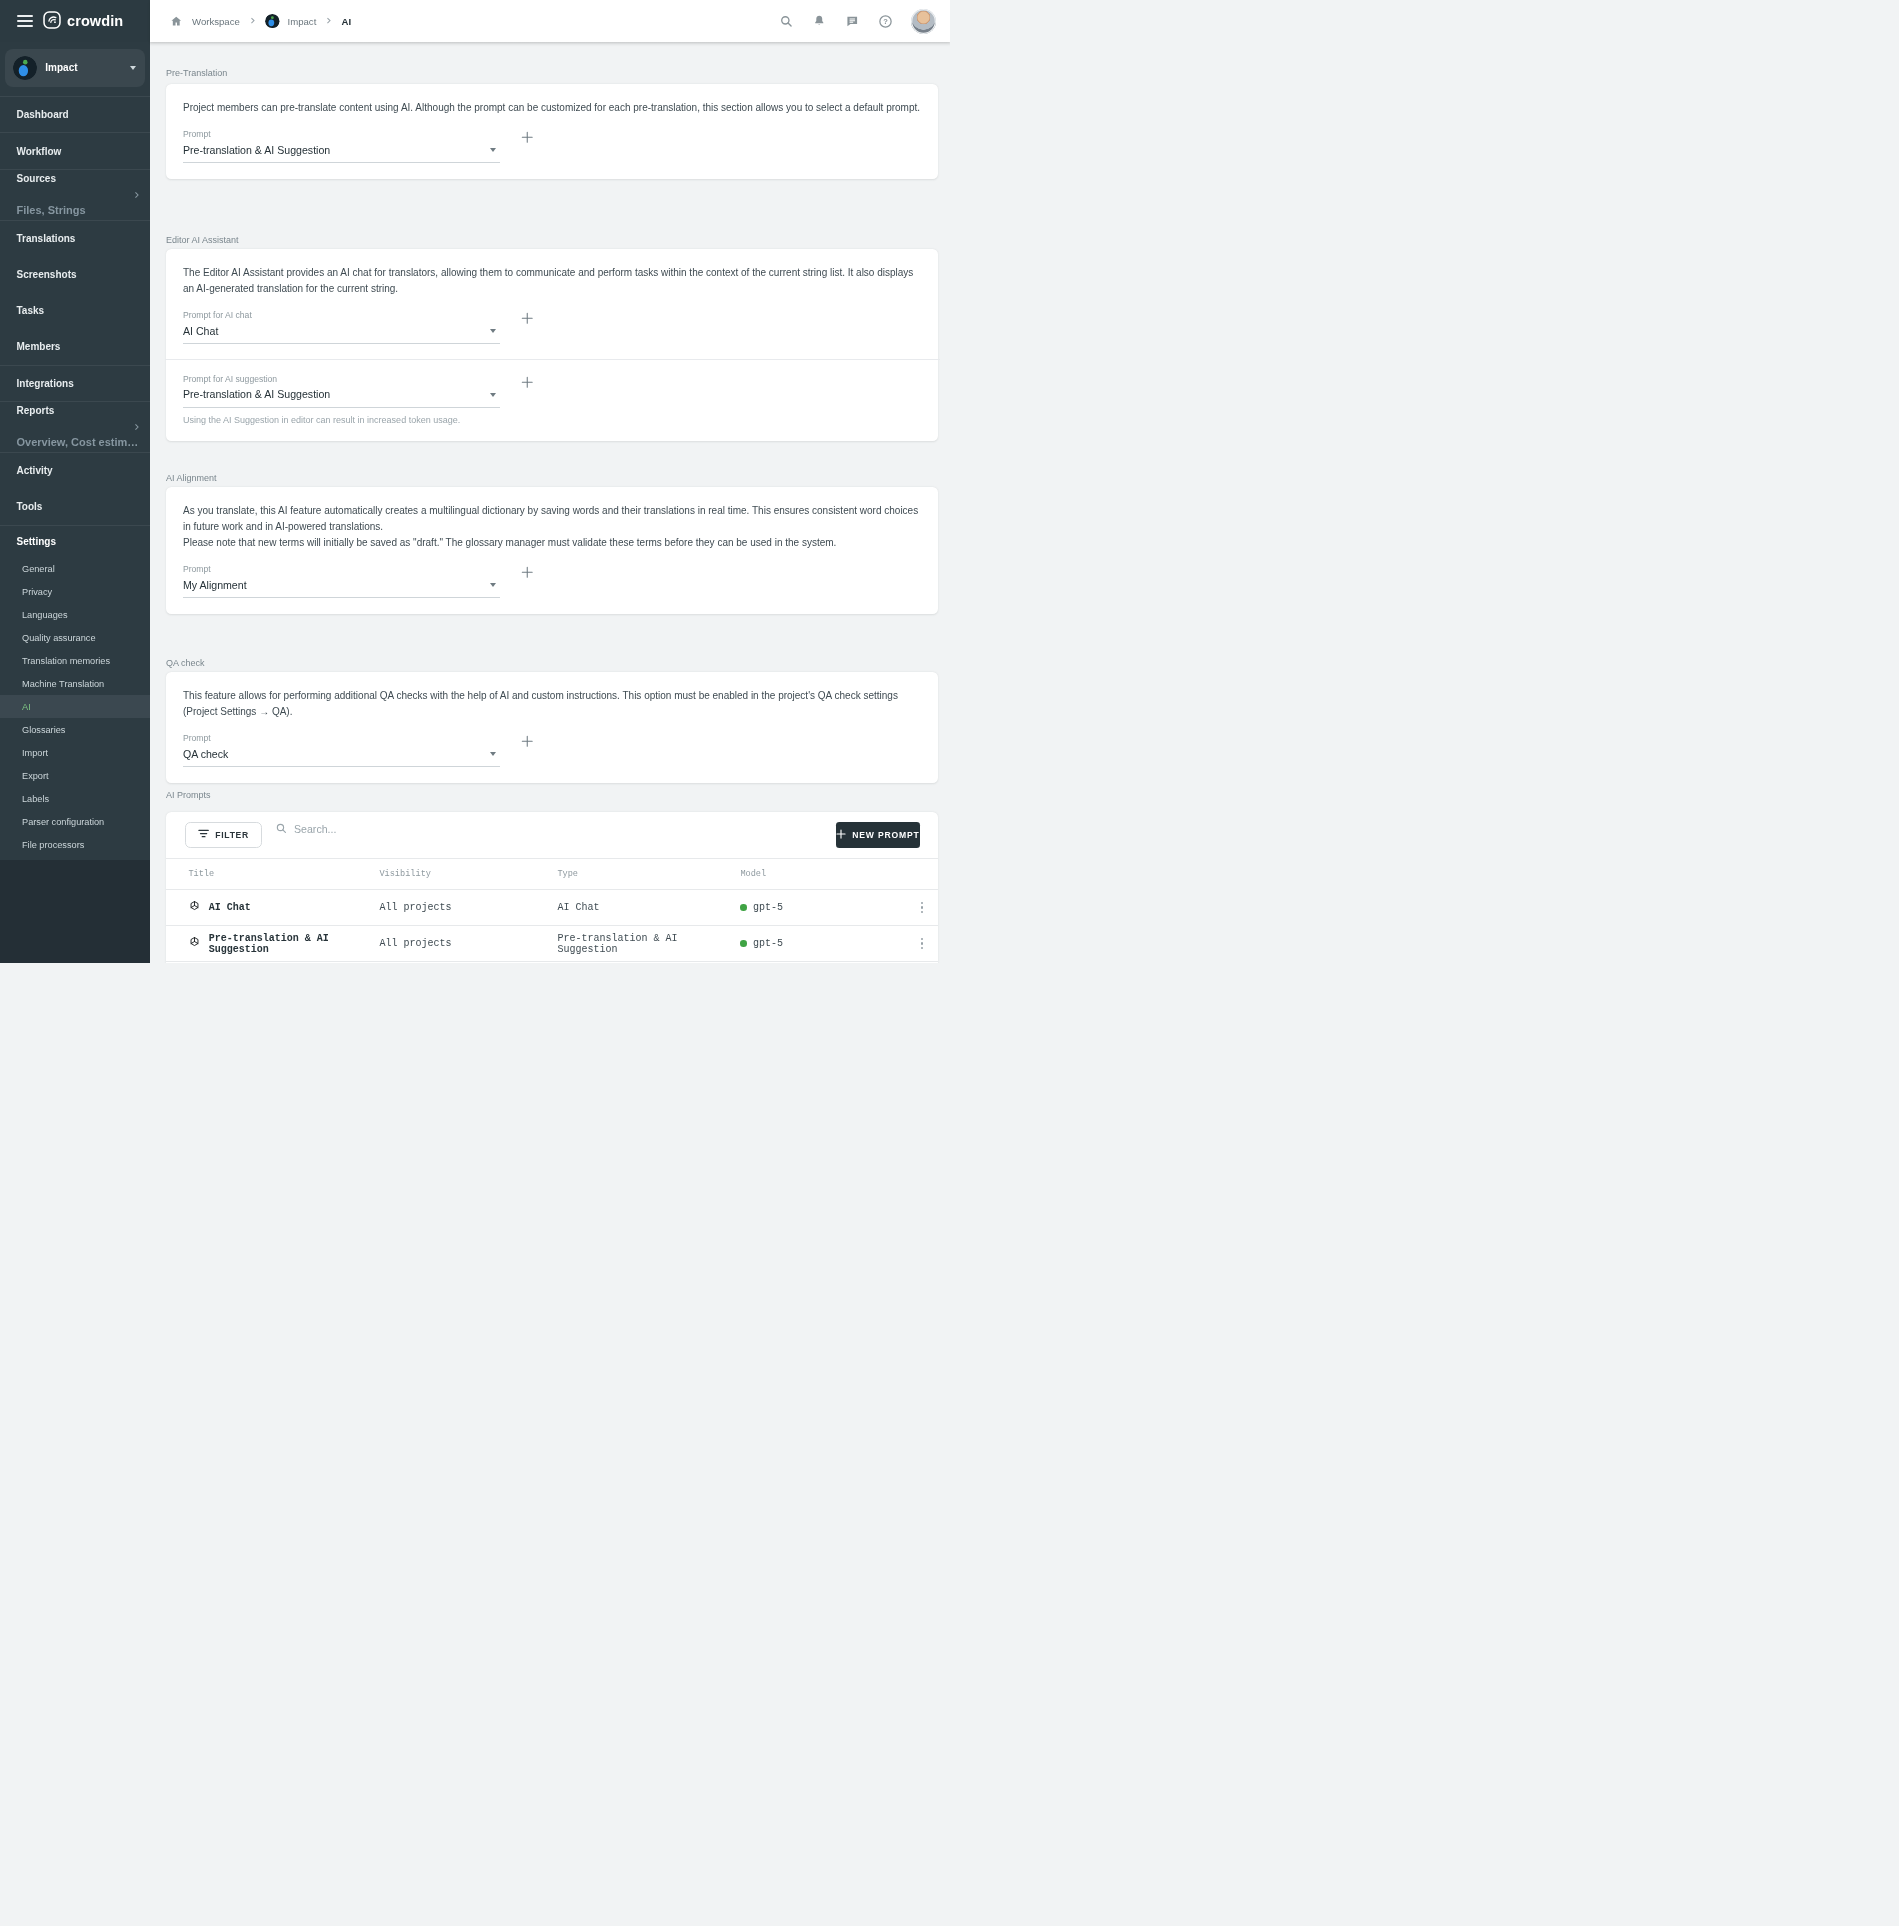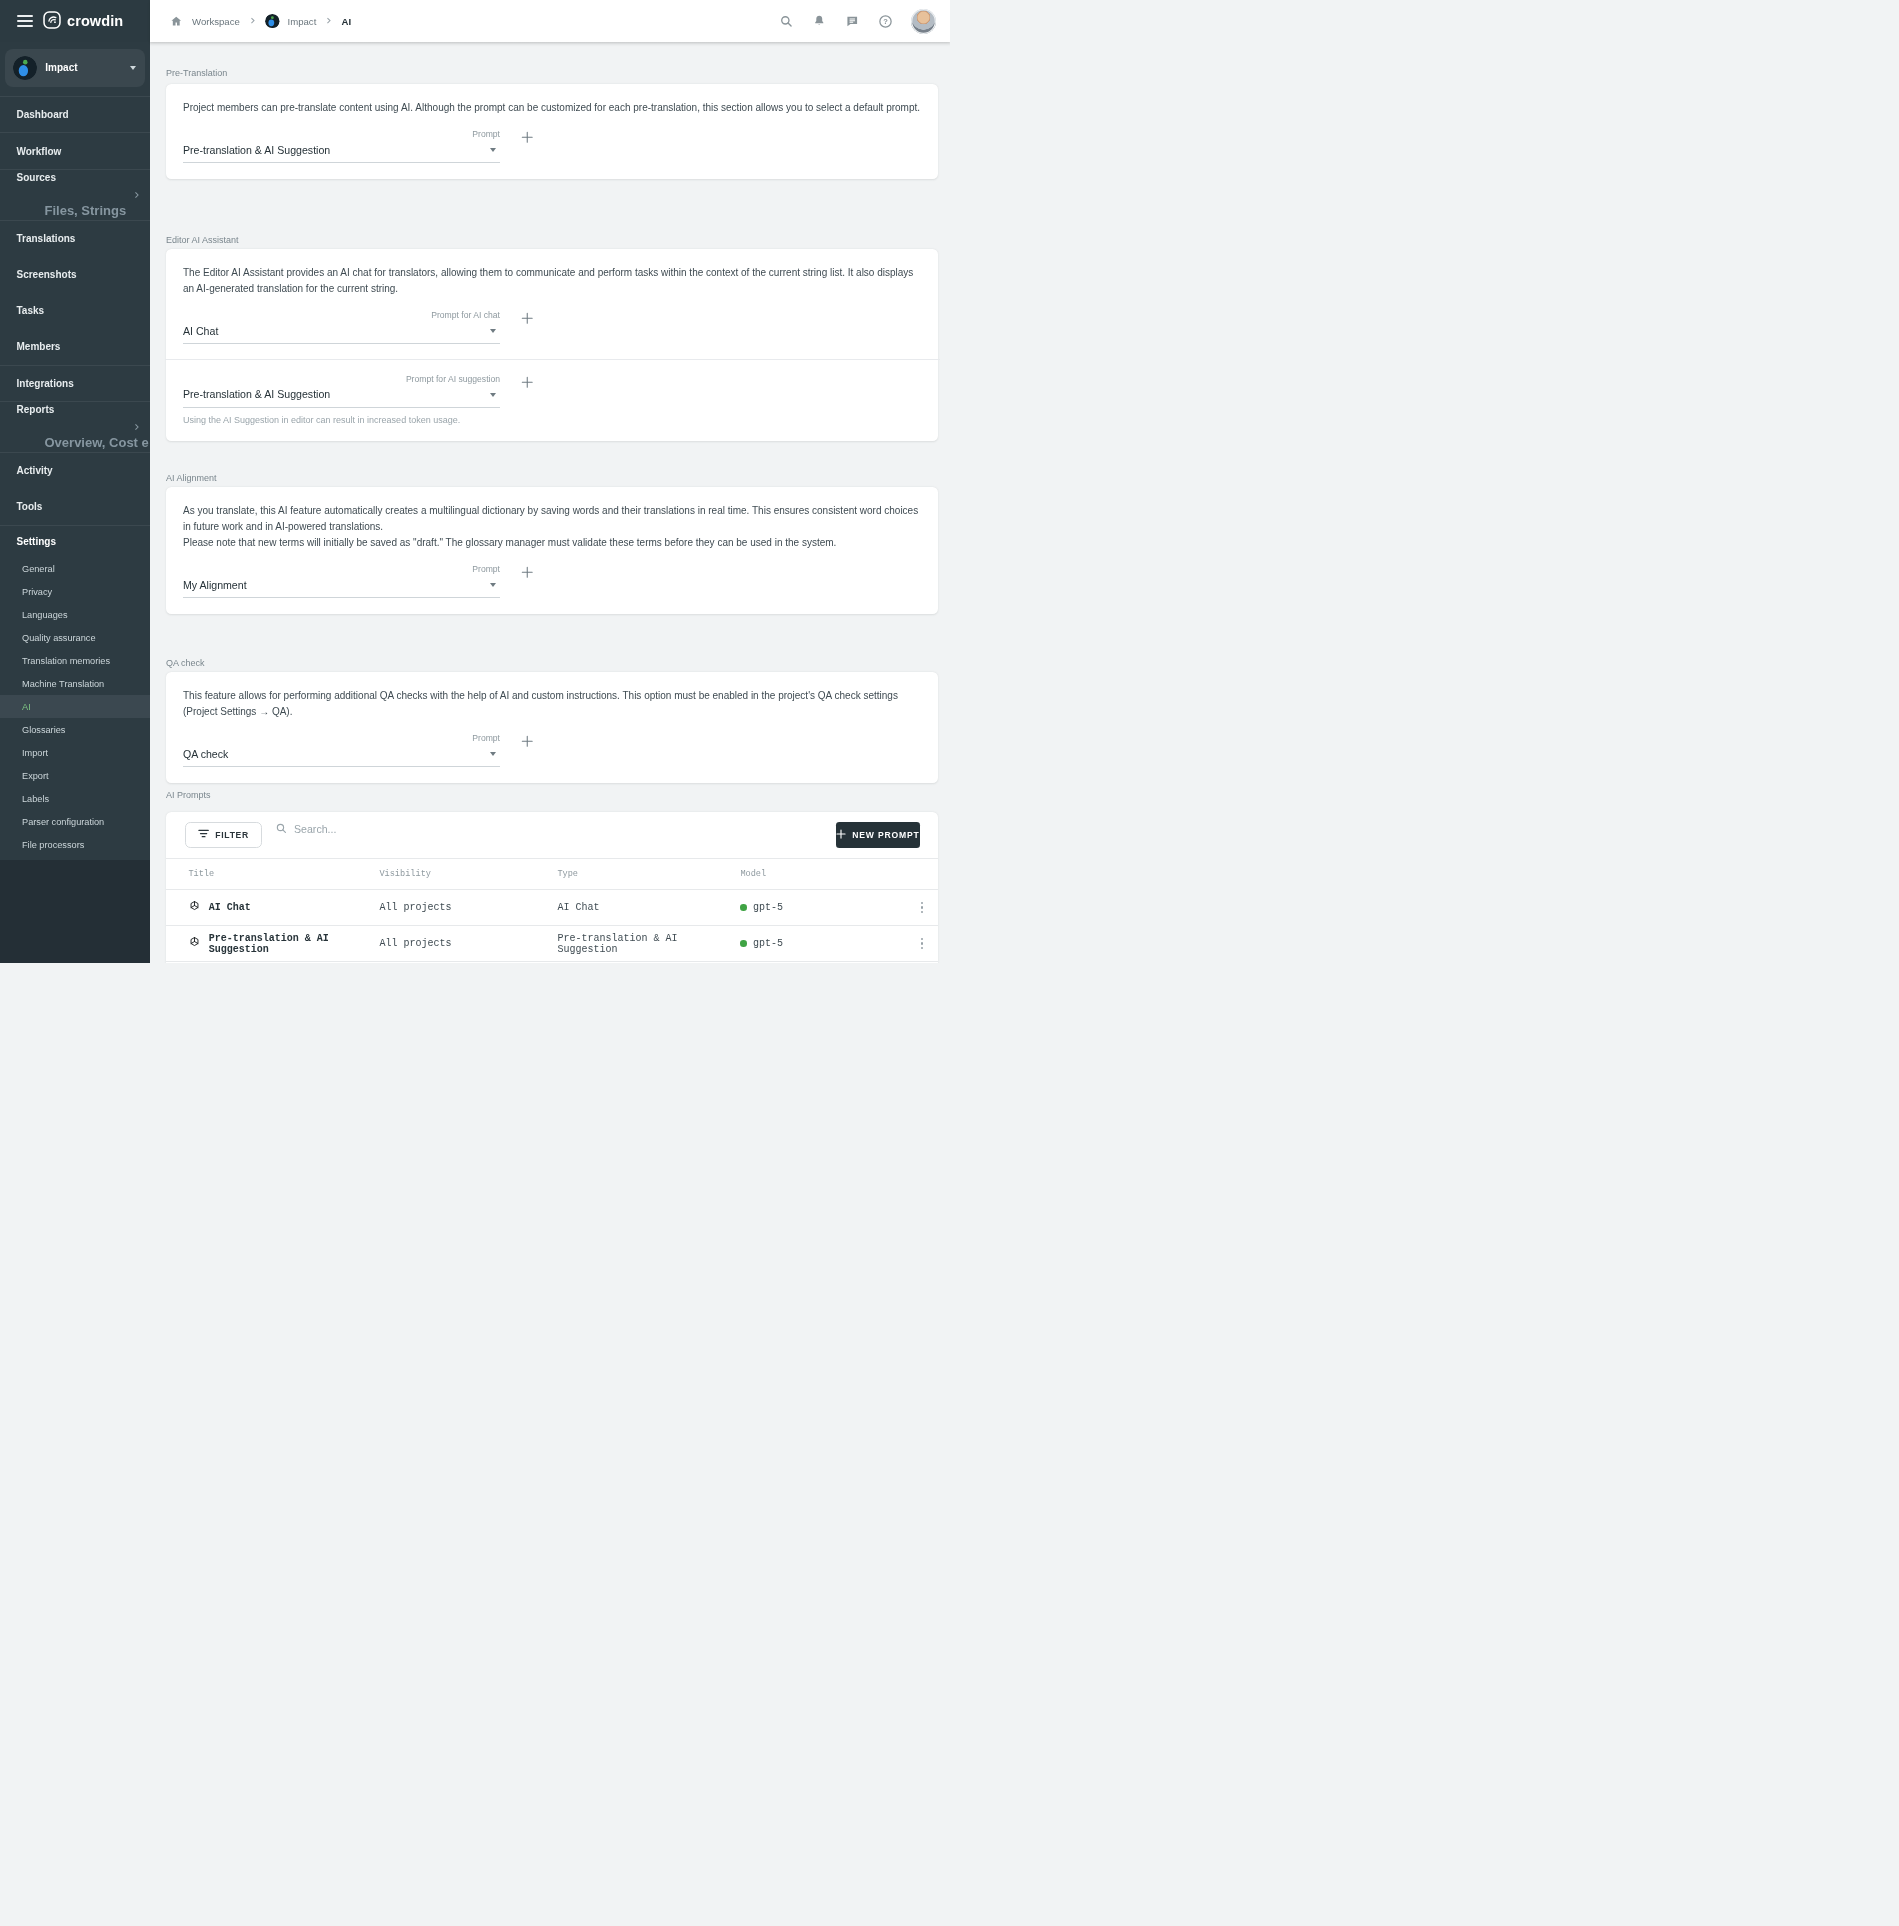--- a/index.html
+++ b/index.html
@@ -28,34 +28,34 @@
 
   
   .sidebar { position:absolute; top:42px; left:0; width:150px; bottom:0; background:#2d3b42; display:flex; flex-direction:column; overflow:hidden; }
   .proj-select { margin:6.6px 5.3px 9.2px 5.3px; height:38px; background:#3a474e; border-radius:8px; display:flex; align-items:center; padding:0 9.2px 0 8px; gap:8px; cursor:pointer; flex:none; }
   .proj-avatar { width:24px; height:24px; border-radius:50%; overflow:hidden; flex:none; }
   .proj-name { color:#ffffff; font-size:10px; font-weight:bold; flex:1; }
   .caret-down-w { width:0; height:0; border-left:3.3px solid transparent; border-right:3.3px solid transparent; border-top:4px solid #cfd8dc; }
   .sdiv { height:0.7px; background:rgba(255,255,255,.07); flex:none; }
   .item { height:36px; display:flex; align-items:center; padding:0 10.6px 0 16.5px; color:#e8edef; font-size:10px; cursor:pointer; position:relative; flex:none;font-weight:bold; }
   .item.with-sub { height:50px; flex-direction:column; align-items:flex-start; justify-content:center; gap:20px; }
-  .item .sub-label { font-size:13px; color:#8696a0; max-width:122px; white-space:nowrap; overflow:hidden; text-overflow:ellipsis;margin-left:28px; }
+  .item .sub-label { font-size:11px; color:#8696a0; max-width:122px; white-space:nowrap; overflow:hidden; text-overflow:ellipsis; }
   .item .chev { position:absolute; right:9.2px; top:50%; transform:translateY(-50%); display:flex; }
   .settings-header { height:32px; display:flex; align-items:center; padding-left:16.5px; color:#ffffff; font-size:10px; font-weight:bold; flex:none; }
   .subitem { height:23px; display:flex; align-items:center; padding-left:22px; font-size:9.2px; color:#ccd6da; cursor:pointer; flex:none; }
   .subitem.active { background:#3b4850; color:#7dc383; }
   .side-footer { flex:1; background:#242f36; margin-top:4px; }
 
   
   .content { position:absolute; top:42px; left:150px; right:0; bottom:0; background:#f1f3f4; overflow:hidden; }
   .content::before { content:""; position:absolute; top:0; left:0; right:0; height:4.6px; background:linear-gradient(rgba(0,0,0,.06),rgba(0,0,0,0)); z-index:5; }
   .sec-label { position:absolute; left:16px; font-size:9px; color:#7a868d; }
   .card { position:absolute; left:16px; right:12px; background:#ffffff; border-radius:5.3px; box-shadow:0 0.7px 2px rgba(60,64,67,.12); padding:16px 17px; }
   .desc { font-size:10px; line-height:16px; color:#3f4b52; }
-  .group { margin-top:13px; width:317px;text-align:right; }
+  .group { margin-top:13px; width:317px; }
   .glabel { font-size:8.6px; color:#8e999f; margin-bottom:4.6px; }
   .select { position:relative; border-bottom:0.7px solid #cfd5d9; padding-bottom:6.6px; cursor:pointer; display:flex; align-items:center; }
   .select .value { font-size:10.6px; color:#263238; }
   .caret-down { position:absolute; right:4px; top:4.6px; width:0; height:0; border-left:3.3px solid transparent; border-right:3.3px solid transparent; border-top:4px solid #6f7b82; }
   .plus-btn { position:absolute; top:-1.3px; left:335px; width:18.5px; height:18.5px; display:flex; align-items:center; justify-content:center; cursor:pointer; }
   .grow { position:relative; }
   .card-divider { height:0.7px; background:#e8eaed; margin:14.5px -18.5px; }
   .note { margin-top:6.6px; font-size:9px; color:#9aa5ab; }
 
   

